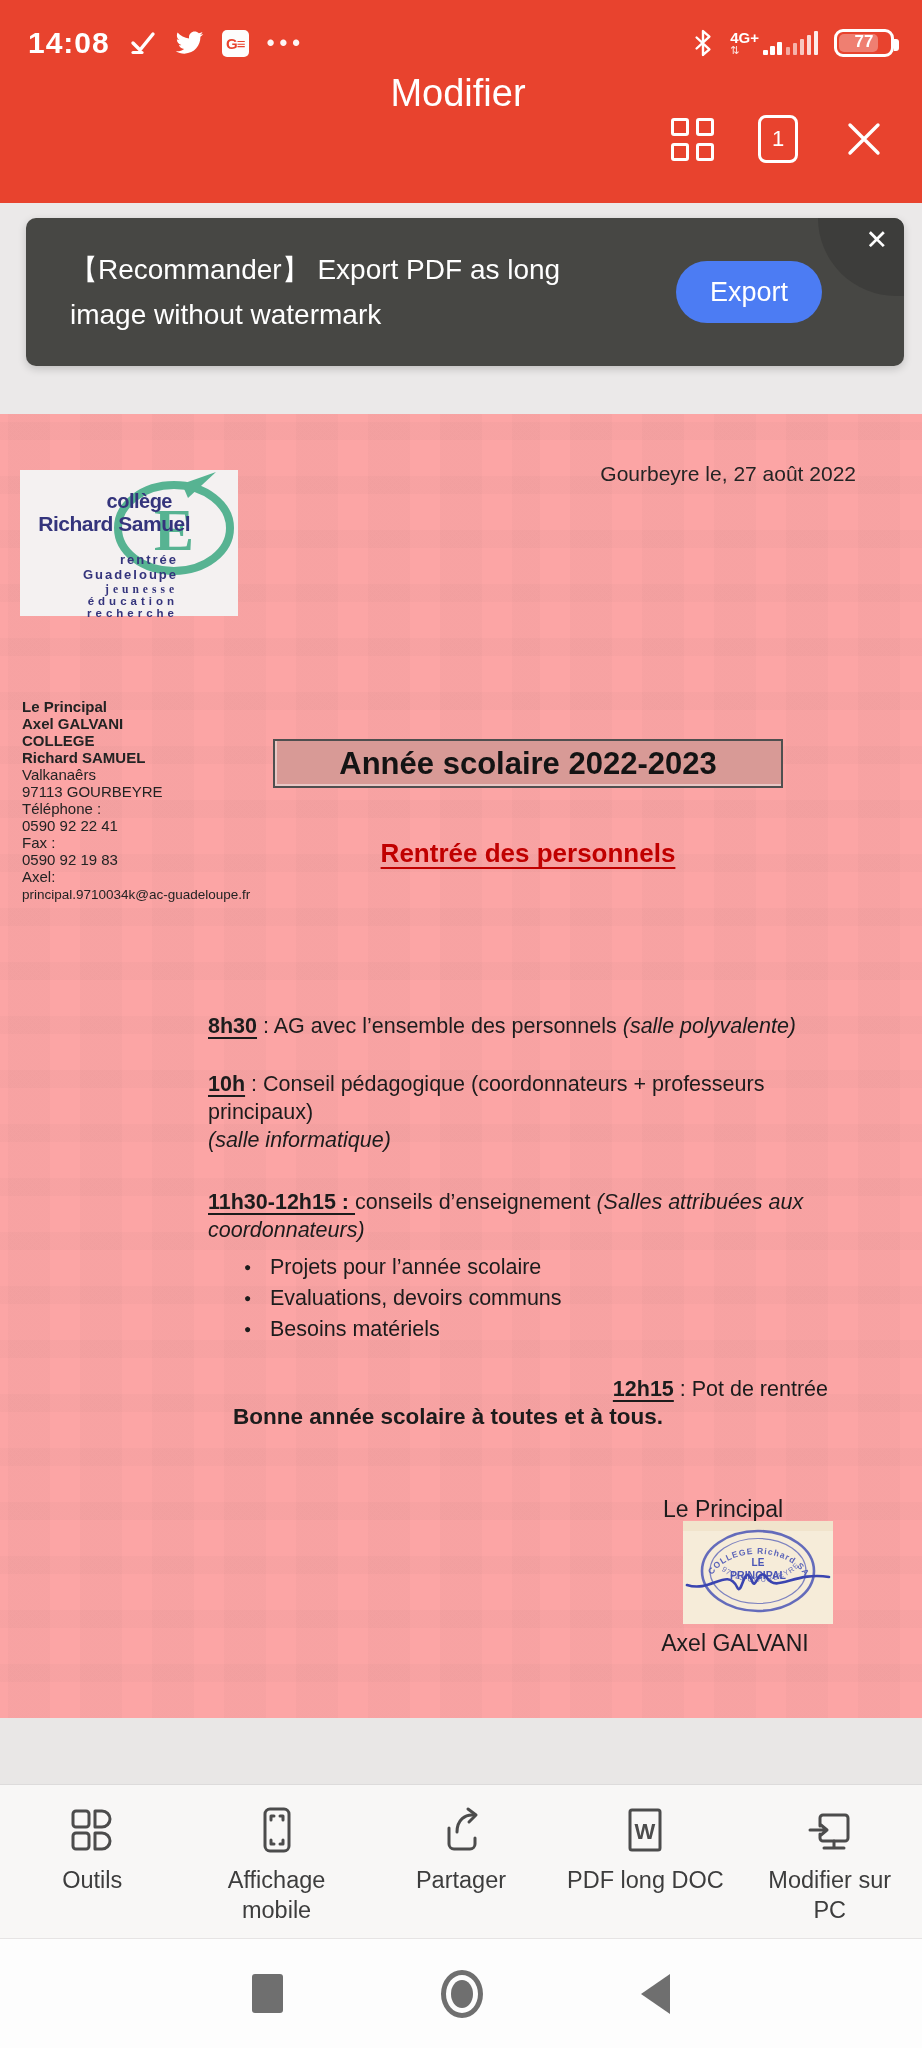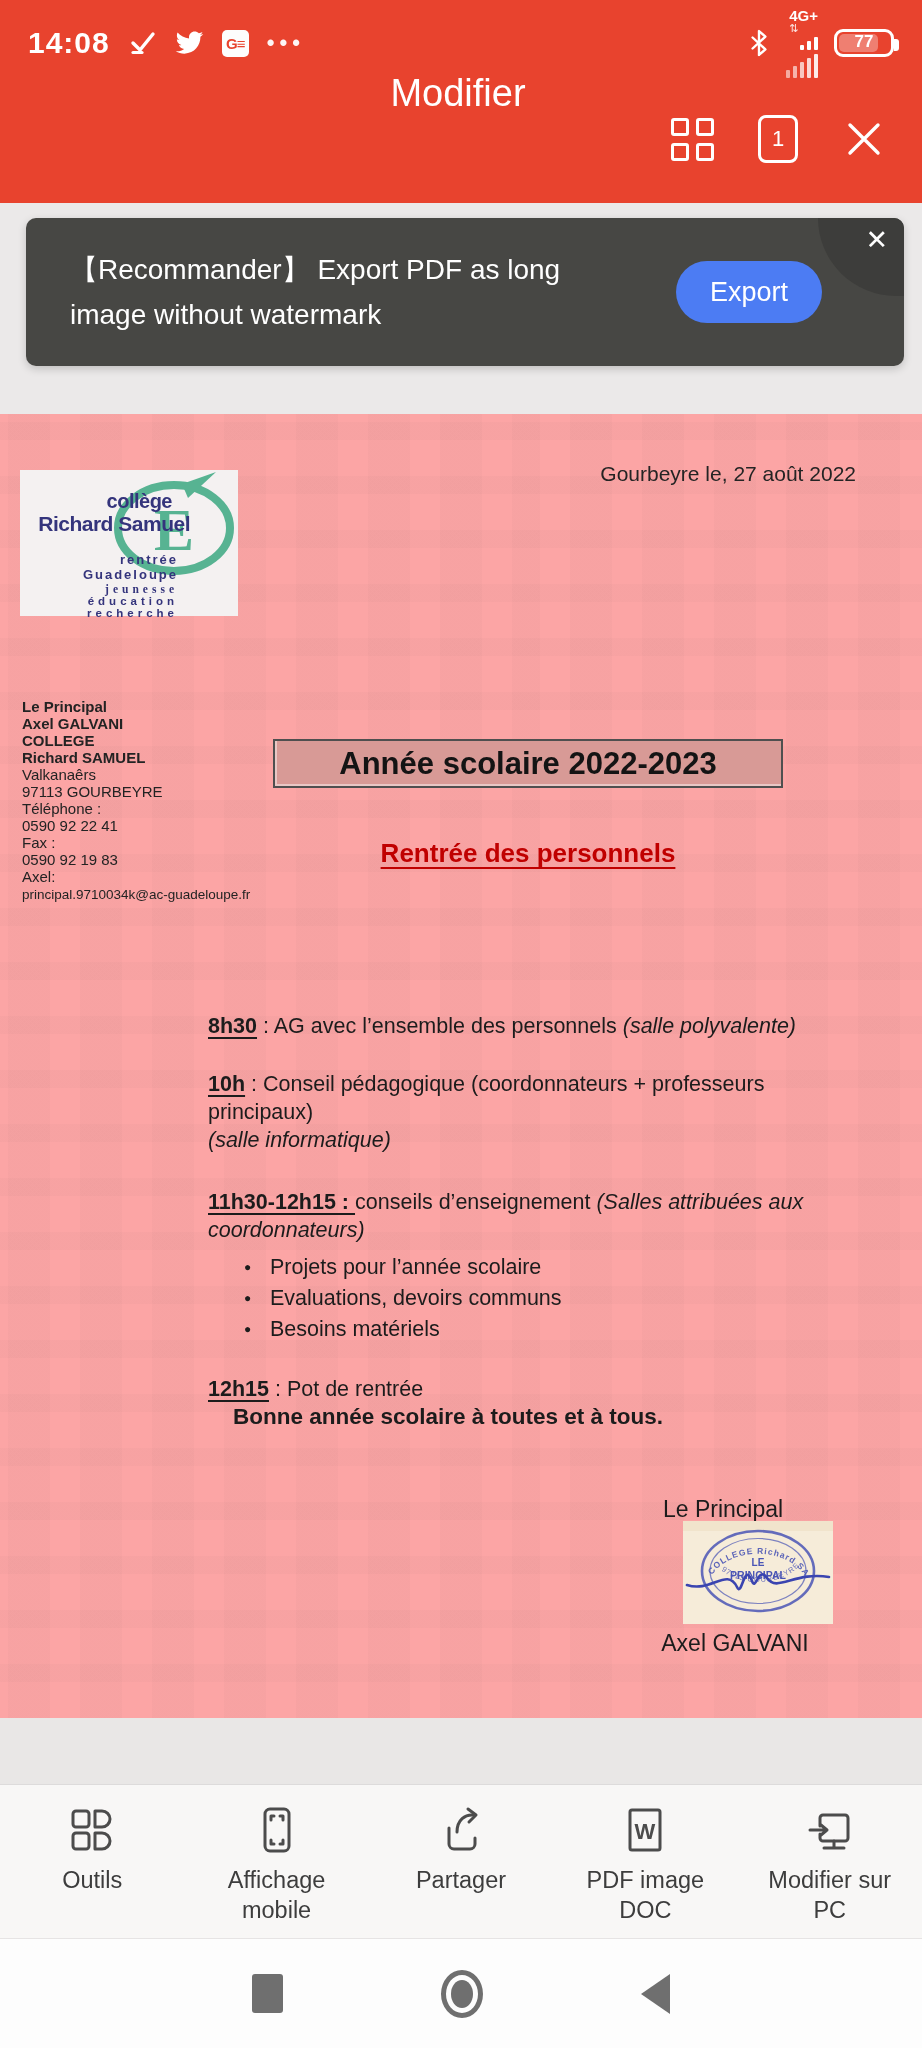--- a/index.html
+++ b/index.html
@@ -9,21 +9,21 @@
   
   .app-top { background:#e8432e; height:203px; color:#fff; }
   .status-row { height:72px; display:flex; align-items:center; padding:14px 28px 0 28px; }
   .clock { font-size:30px; font-weight:bold; letter-spacing:1px; }
   .st-icons { display:flex; align-items:center; gap:18px; margin-left:20px; }
   .st-right { margin-left:auto; display:flex; align-items:center; gap:16px; }
   .check-ic { width:26px; height:24px; }
   .gnews { width:27px; height:27px; background:#fdfdfd; border-radius:5px; color:#e8432e;
            font-size:15px; font-weight:bold; display:flex; align-items:center; justify-content:center; letter-spacing:-1px;}
   .dots { letter-spacing:5px; font-size:22px; font-weight:bold; opacity:.95; }
-  .netblock { display:flex; align-items:flex-end; gap:4px;flex-direction:column; }
+  .netblock { display:flex; align-items:flex-end; gap:4px; }
   .netlabel { font-size:15px; font-weight:bold; line-height:14px; text-align:left; }
   .netarrows { font-size:11px; opacity:.85; line-height:10px; }
   .bars { display:flex; align-items:flex-end; gap:2.5px; }
   .bars i { display:block; width:4.5px; background:#fff; border-radius:1px; }
   .bars.small i:nth-child(1){height:5px} .bars.small i:nth-child(2){height:9px}
   .bars.small i:nth-child(3){height:13px}
   .bars.big i:nth-child(1){height:8px;opacity:.55} .bars.big i:nth-child(2){height:12px;opacity:.6}
   .bars.big i:nth-child(3){height:16px;opacity:.7} .bars.big i:nth-child(4){height:20px;opacity:.8}
   .bars.big i:nth-child(5){height:24px;opacity:.9}
   .battery { position:relative; width:60px; height:28px; border:3px solid #fff; border-radius:9px;
@@ -90,21 +90,21 @@
                font-size:31px; font-weight:bold; color:#141414; }
   .doc-subtitle { position:absolute; left:273px; top:424px; width:510px; text-align:center;
                   color:#c00000; font-weight:bold; font-size:26px; text-decoration:underline;
                   text-underline-offset:5px; }
   .doc-dateheading { position:absolute; left:273px; top:518px; width:510px; text-align:center;
                      font-weight:bold; font-size:25px; text-decoration:underline; text-underline-offset:5px; }
 
   .schedule { position:absolute; left:208px; top:598px; width:620px; font-size:21.5px; line-height:28px; }
   .sch-item { margin-bottom:30px; }
   .sch-2 { margin-bottom:34px; }
-  .sch-4 { margin-top:24px; }
+  .sch-4 { margin-top:24px;text-align:right; }
   .t { font-weight:bold; text-decoration:underline; text-underline-offset:4px; }
   .it { font-style:italic; }
   .sch-note-block { display:block; }
   .bullets { list-style:none; margin:8px 0 0 36px; }
   .bullets li { line-height:31px; font-size:21.5px; position:relative; padding-left:26px; }
   .bullets li::before { content:"●"; position:absolute; left:0; top:0; font-size:12px; line-height:31px; }
 
   .closing { position:absolute; left:233px; top:990px; font-size:22.5px; font-weight:bold; }
 
   .sig-role { position:absolute; left:620px; top:1082px; width:206px; text-align:center; font-size:23px; }
@@ -331,21 +331,21 @@
     </span>
     <span class="tb-label">Partager</span>
   </div>
   <div class="tb-item">
     <span class="tb-ico">
       <svg width="48" height="48" viewBox="0 0 48 48">
         <rect class="tb-stroke" x="9" y="4" width="30" height="40" rx="2"></rect>
         <text x="24" y="33" text-anchor="middle" font-size="22" font-weight="bold" fill="#4c4c4c" font-family="Liberation Sans, sans-serif">W</text>
       </svg>
     </span>
-    <span class="tb-label">PDF image DOC</span>
+    <span class="tb-label">PDF long DOC</span>
   </div>
   <div class="tb-item">
     <span class="tb-ico">
       <svg width="48" height="48" viewBox="0 0 48 48">
         <path class="tb-stroke" d="M14,20 v-8 a3,3 0 0 1 3,-3 h22 a3,3 0 0 1 3,3 v20 a3,3 0 0 1 -3,3 h-22 a3,3 0 0 1 -3,-3 v-4"></path>
         <path class="tb-stroke" d="M4,24 h17 M21,24 l-6,-5 M21,24 l-6,5"></path>
         <path class="tb-stroke" d="M28,35 v6 M18,42 h20"></path>
       </svg>
     </span>
     <span class="tb-label">Modifier sur PC</span>

